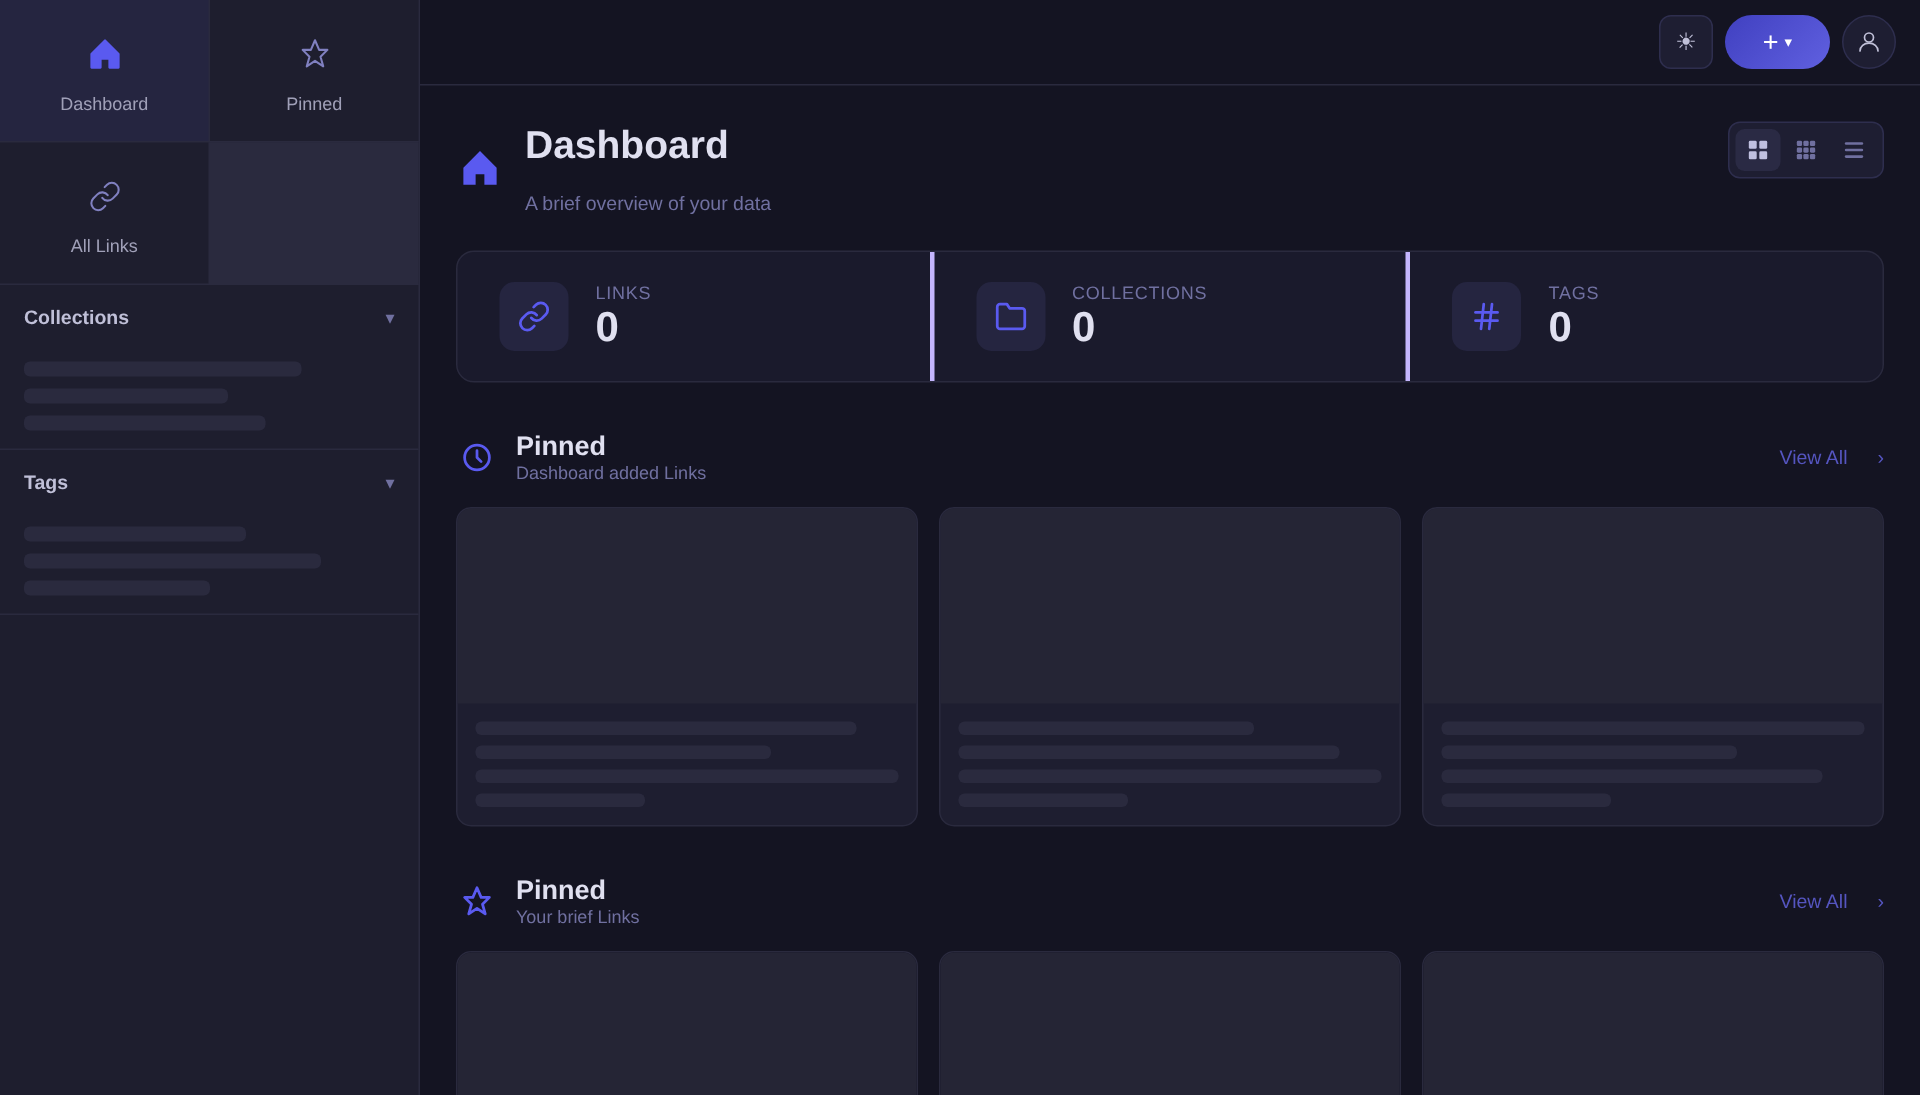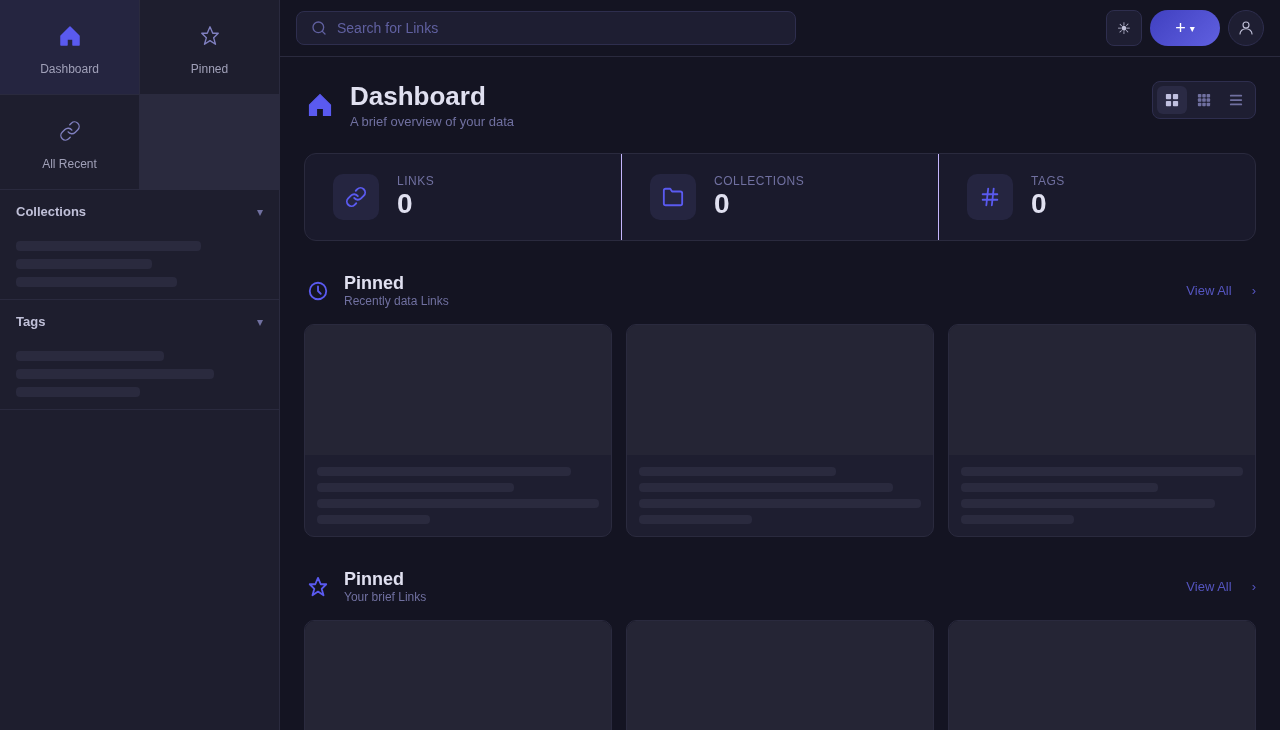--- a/index.html
+++ b/index.html
@@ -232,21 +232,21 @@
 
     .page-title {
       font-size: 26px;
       font-weight: 700;
       color: #e0e0f0;
     }
 
     .page-subtitle {
       font-size: 13px;
       color: #7070a0;
-      margin-top: 2px;
+      margin-top: 16px;
     }
 
     .view-controls {
       display: flex;
       gap: 2px;
       background: #1e1e32;
       border-radius: 8px;
       padding: 4px;
       border: 1px solid #2e2e4e;
     }
@@ -277,21 +277,21 @@
       margin-bottom: 32px;
       overflow: hidden;
     }
 
     .stat-item {
       flex: 1;
       display: flex;
       align-items: center;
       padding: 20px 28px;
       gap: 18px;
-      border-right: 1px solid #c4b5fd;
+      border-right: 3px solid #c4b5fd;
     }
 
     .stat-item:last-child {
       border-right: none;
     }
 
     .stat-icon-box {
       width: 46px;
       height: 46px;
       border-radius: 10px;
@@ -431,21 +431,21 @@
   </div>
 
   <div class="sidebar-section-icons">
     <div class="sidebar-section-item">
       <div class="sidebar-icon-area">
         <svg width="22" height="22" viewBox="0 0 24 24" fill="none">
           <path d="M10 13a5 5 0 007.54.54l3-3a5 5 0 00-7.07-7.07l-1.72 1.71" stroke="#8080c0" stroke-width="1.5" stroke-linecap="round" stroke-linejoin="round"></path>
           <path d="M14 11a5 5 0 00-7.54-.54l-3 3a5 5 0 007.07 7.07l1.71-1.71" stroke="#8080c0" stroke-width="1.5" stroke-linecap="round" stroke-linejoin="round"></path>
         </svg>
       </div>
-      <span class="sidebar-section-label">All Recent</span>
+      <span class="sidebar-section-label">All Links</span>
     </div>
   </div>
 
   <div class="sidebar-collapse-section">
     <div class="sidebar-collapse-header">
       <span class="sidebar-collapse-title">Collections</span>
       <span class="sidebar-collapse-chevron">▾</span>
     </div>
     <div class="sidebar-skeleton-lines">
       <div class="skeleton-line" style="width:75%"></div>
@@ -464,29 +464,20 @@
       <div class="skeleton-line" style="width:80%"></div>
       <div class="skeleton-line" style="width:50%"></div>
     </div>
   </div>
 
 </aside>
 
 <main class="main">
 
   <div class="topbar">
-    <div class="search-bar">
-      <span>
-        <svg width="16" height="16" viewBox="0 0 24 24" fill="none">
-          <circle cx="11" cy="11" r="8" stroke="#6060a0" stroke-width="2"></circle>
-          <path d="M21 21l-4.35-4.35" stroke="#6060a0" stroke-width="2" stroke-linecap="round"></path>
-        </svg>
-      </span>
-      <input type="text" placeholder="Search for Links" style="">
-    </div>
     <div class="topbar-actions">
       <div class="topbar-btn">
         <span>☀</span>
       </div>
       <div class="topbar-btn topbar-btn-add">
         <span>+</span>
         <span style="font-size:10px">▾</span>
       </div>
       <div class="topbar-btn" style="border-radius:50%">
         <span>
@@ -589,21 +580,21 @@
       <div class="section-header">
         <div class="section-title-area">
           <div class="section-icon">
             <svg width="22" height="22" viewBox="0 0 24 24" fill="none">
               <circle cx="12" cy="12" r="9" stroke="#5a5af0" stroke-width="2"></circle>
               <path d="M12 7v5l3 3" stroke="#5a5af0" stroke-width="2" stroke-linecap="round" stroke-linejoin="round"></path>
             </svg>
           </div>
           <div>
             <div class="section-title">Pinned</div>
-            <div class="section-subtitle">Recently data Links</div>
+            <div class="section-subtitle">Dashboard added Links</div>
           </div>
         </div>
         <div class="view-all-link">
           <span>View All</span>
           <span>›</span>
         </div>
       </div>
 
       <div class="cards-grid">
         <div class="card">

